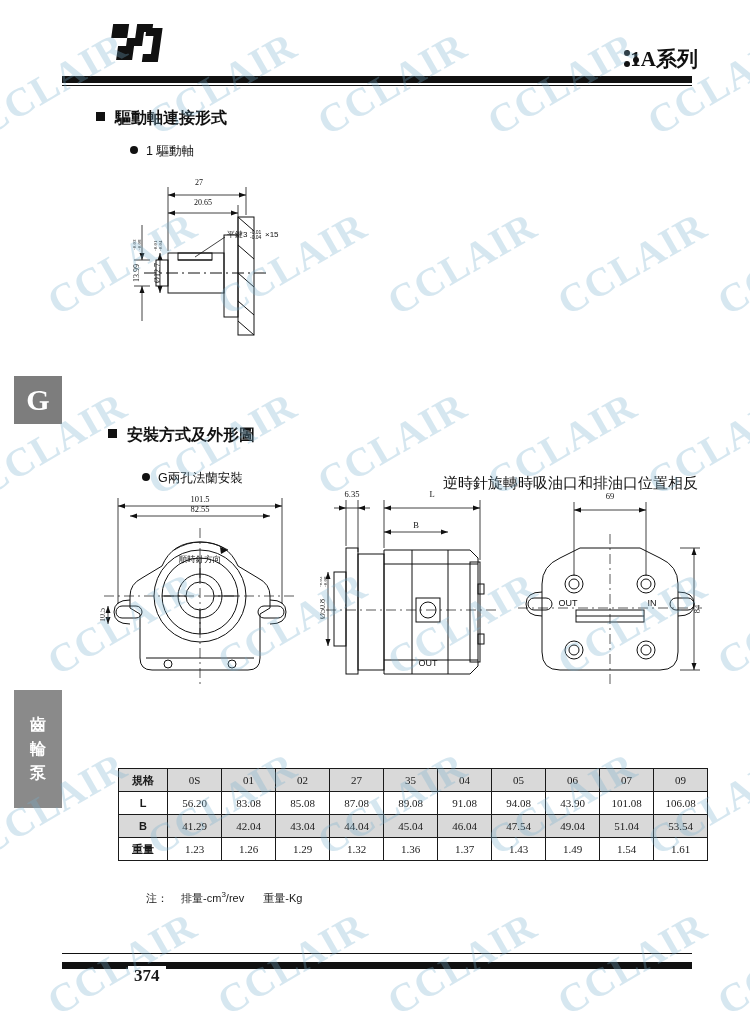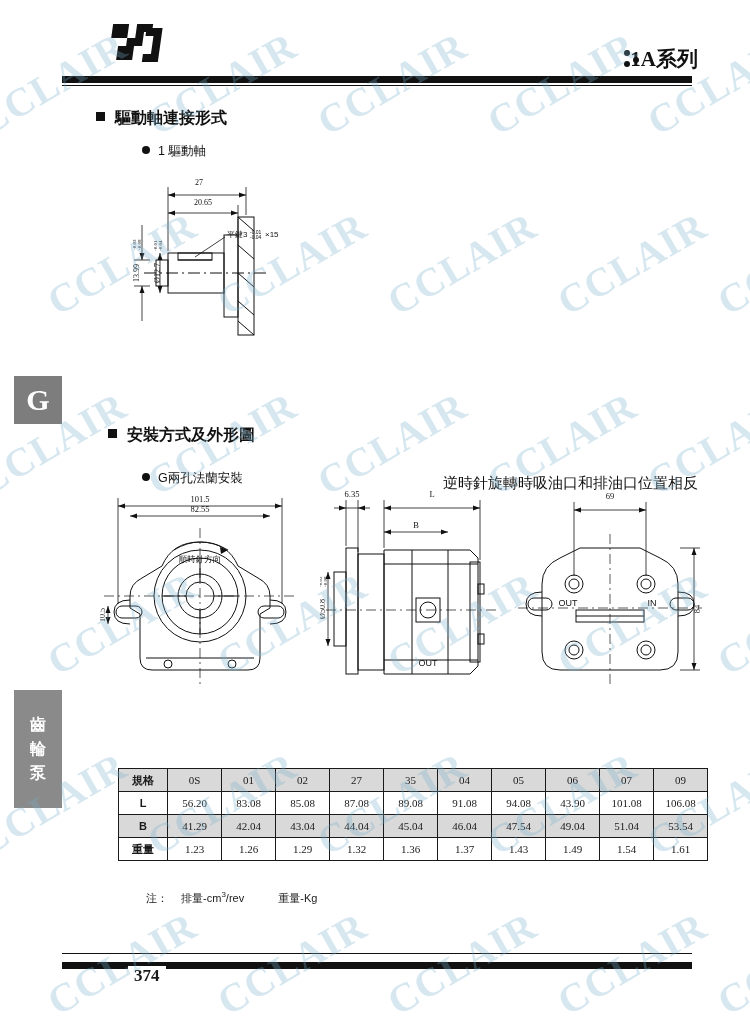--- a/index.html
+++ b/index.html
@@ -101,21 +101,21 @@
       <i></i>
       <i></i>
       <i></i>
     </div>
   <div class="series-tag">1A系列</div>
   <div class="hdr-rule"></div>
 
   <div class="sq-head" style="left:96px;top:108px;">
     <span class="sq"></span><span>驅動軸連接形式</span>
   </div>
-  <div class="dot-head" style="left:142px;top:143px;">
+  <div class="dot-head" style="left:130px;top:143px;">
     <span class="dt"></span><span>1 驅動軸</span>
   </div>
 
   <svg class="draw" style="left:120px;top:165px;" width="340" height="185" viewBox="0 0 340 185">
     <g fill="none" stroke="#111" stroke-width="1">
 
       <rect x="118" y="52" width="16" height="118"></rect>
 
       <rect x="104" y="70" width="14" height="82"></rect>
 
@@ -416,21 +416,21 @@
         <td>1.49</td>
         <td>1.54</td>
         <td>1.61</td>
       </tr>
     </tbody>
   </table>
 
   <div class="tbl-note">
     <span>注：</span>
     <span style="margin-left:10px;">排量-cm</span><sup>3</sup><span>/rev</span>
-    <span style="margin-left:31px;">重量-Kg</span>
+    <span style="margin-left:16px;">重量-Kg</span>
   </div>
 
   <div class="ftr-rule"></div>
   <div class="page-no">374</div>
 
   <div class="wm-layer" id="wm-layer">
       <div class="wm" style="left: -30px; top: 60px;">CCLAIR</div>
       <div class="wm" style="left: 140px; top: 60px;">CCLAIR</div>
       <div class="wm" style="left: 310px; top: 60px;">CCLAIR</div>
       <div class="wm" style="left: 480px; top: 60px;">CCLAIR</div>

